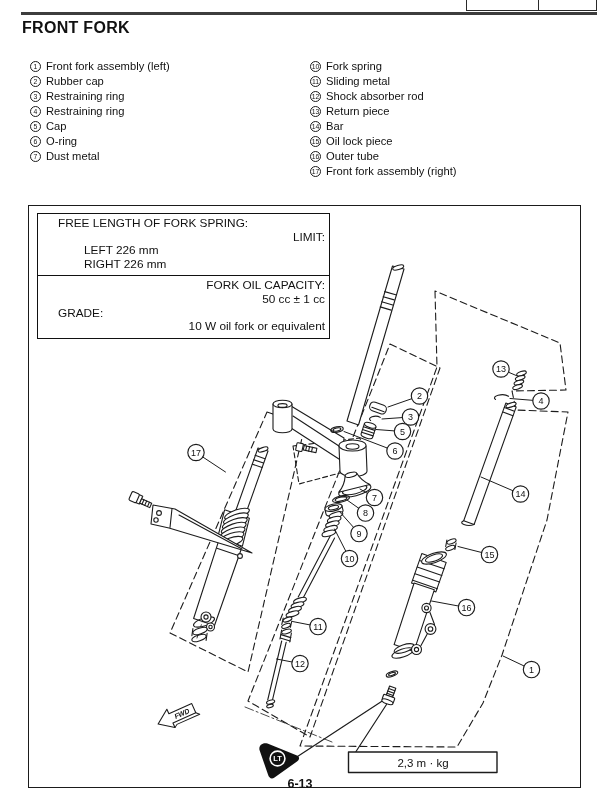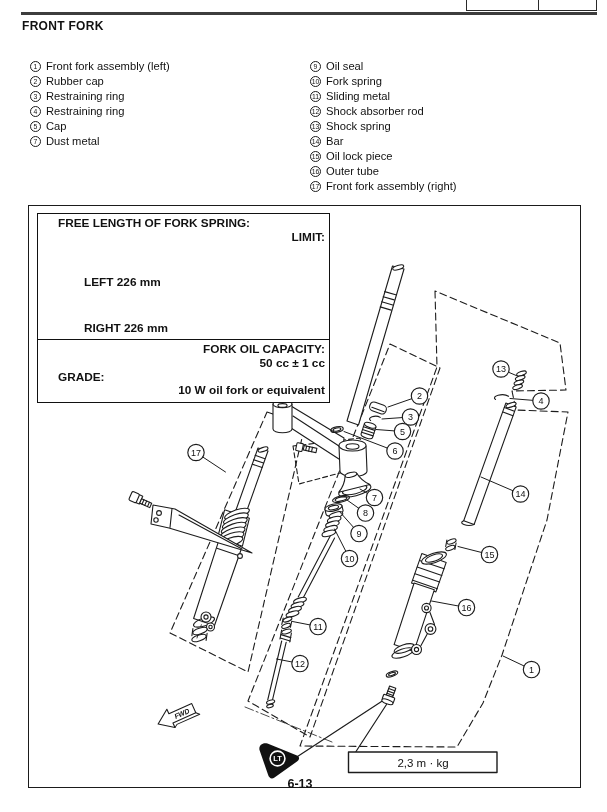--- a/index.html
+++ b/index.html
@@ -3,36 +3,36 @@
 <meta charset="utf-8">
 <style>
   html,body{margin:0;padding:0;background:#fff;}
   body{width:607px;height:812px;position:relative;font-family:"Liberation Sans","DejaVu Sans",sans-serif;color:#111;overflow:hidden;}
   .abs{position:absolute;}
   
   #top-rule{left:21px;top:12px;width:576px;height:2.6px;background:#3d3d3d;}
   .hdr-box{top:-9px;height:20px;border:1.9px solid #2a2a2a;background:#fff;box-sizing:border-box;}
   #hdr-box-1{left:466px;width:74px;}
   #hdr-box-2{left:538px;width:59px;}
-  #page-title{left:22px;top:19px;font-size:12px;font-weight:bold;letter-spacing:.3px;}
+  #page-title{left:22px;top:19px;font-size:16px;font-weight:bold;letter-spacing:.3px;}
   
   .plist{top:57px;}
   #plist-left{left:30px;}
   #plist-right{left:310px;}
   .pl-row{height:15px;display:flex;align-items:flex-end;}
   .pl-num{width:11px;height:11px;min-width:11px;border:1px solid #1b1b1b;border-radius:50%;font-size:6.8px;display:flex;align-items:center;justify-content:center;box-sizing:border-box;}
   .pl-label{margin-left:5px;font-size:11.2px;white-space:nowrap;}
   
   #figure-frame{left:28px;top:205px;width:553px;height:583px;border:1.6px solid #1b1b1b;box-sizing:border-box;}
   
   #spec-box{left:37px;top:213px;width:293px;border:1.9px solid #111;background:#fff;box-sizing:border-box;}
   .spec-sec{padding:3px 4px 4px 0;}
   #spec-sec-2{border-top:1.6px solid #111;}
-  .spec-line{font-size:11.8px;font-weight:bold;line-height:13.6px;white-space:nowrap;}
-  .ind0{padding-left:20px;} .ind1{padding-left:38px;text-align:right;} .ind2{padding-left:46px;margin-top:32px;}
+  .spec-line{font-size:11.8px;font-weight:normal;line-height:13.6px;white-space:nowrap;}
+  .ind0{padding-left:20px;} .ind1{padding-left:38px;text-align:right;} .ind2{padding-left:46px;}
   
   #diagram{left:28px;top:205px;}
   svg text{font-family:"Liberation Sans","DejaVu Sans",sans-serif;}
   
   #page-number{left:265px;top:777px;width:70px;text-align:center;font-size:12.5px;font-weight:bold;}
 </style>
 </head>
 <body>
 
 <div class="abs hdr-box" id="hdr-box-1"></div>
@@ -55,44 +55,44 @@
     </div>
     <div class="pl-row">
       <span class="pl-num">4</span>
       <span class="pl-label">Restraining ring</span>
     </div>
     <div class="pl-row">
       <span class="pl-num">5</span>
       <span class="pl-label">Cap</span>
     </div>
     <div class="pl-row">
+      <span class="pl-num">6</span>
+      <span class="pl-label">O-ring</span>
+    </div>
+    <div class="pl-row">
       <span class="pl-num">7</span>
       <span class="pl-label">Dust metal</span>
     </div>
   </div>
 <div class="abs plist" id="plist-right">
     <div class="pl-row">
-      <span class="pl-num">9</span>
-      <span class="pl-label">Oil seal</span>
-    </div>
-    <div class="pl-row">
       <span class="pl-num">10</span>
       <span class="pl-label">Fork spring</span>
     </div>
     <div class="pl-row">
       <span class="pl-num">11</span>
       <span class="pl-label">Sliding metal</span>
     </div>
     <div class="pl-row">
       <span class="pl-num">12</span>
       <span class="pl-label">Shock absorber rod</span>
     </div>
     <div class="pl-row">
       <span class="pl-num">13</span>
-      <span class="pl-label">Shock spring</span>
+      <span class="pl-label">Return piece</span>
     </div>
     <div class="pl-row">
       <span class="pl-num">14</span>
       <span class="pl-label">Bar</span>
     </div>
     <div class="pl-row">
       <span class="pl-num">15</span>
       <span class="pl-label">Oil lock piece</span>
     </div>
     <div class="pl-row">

